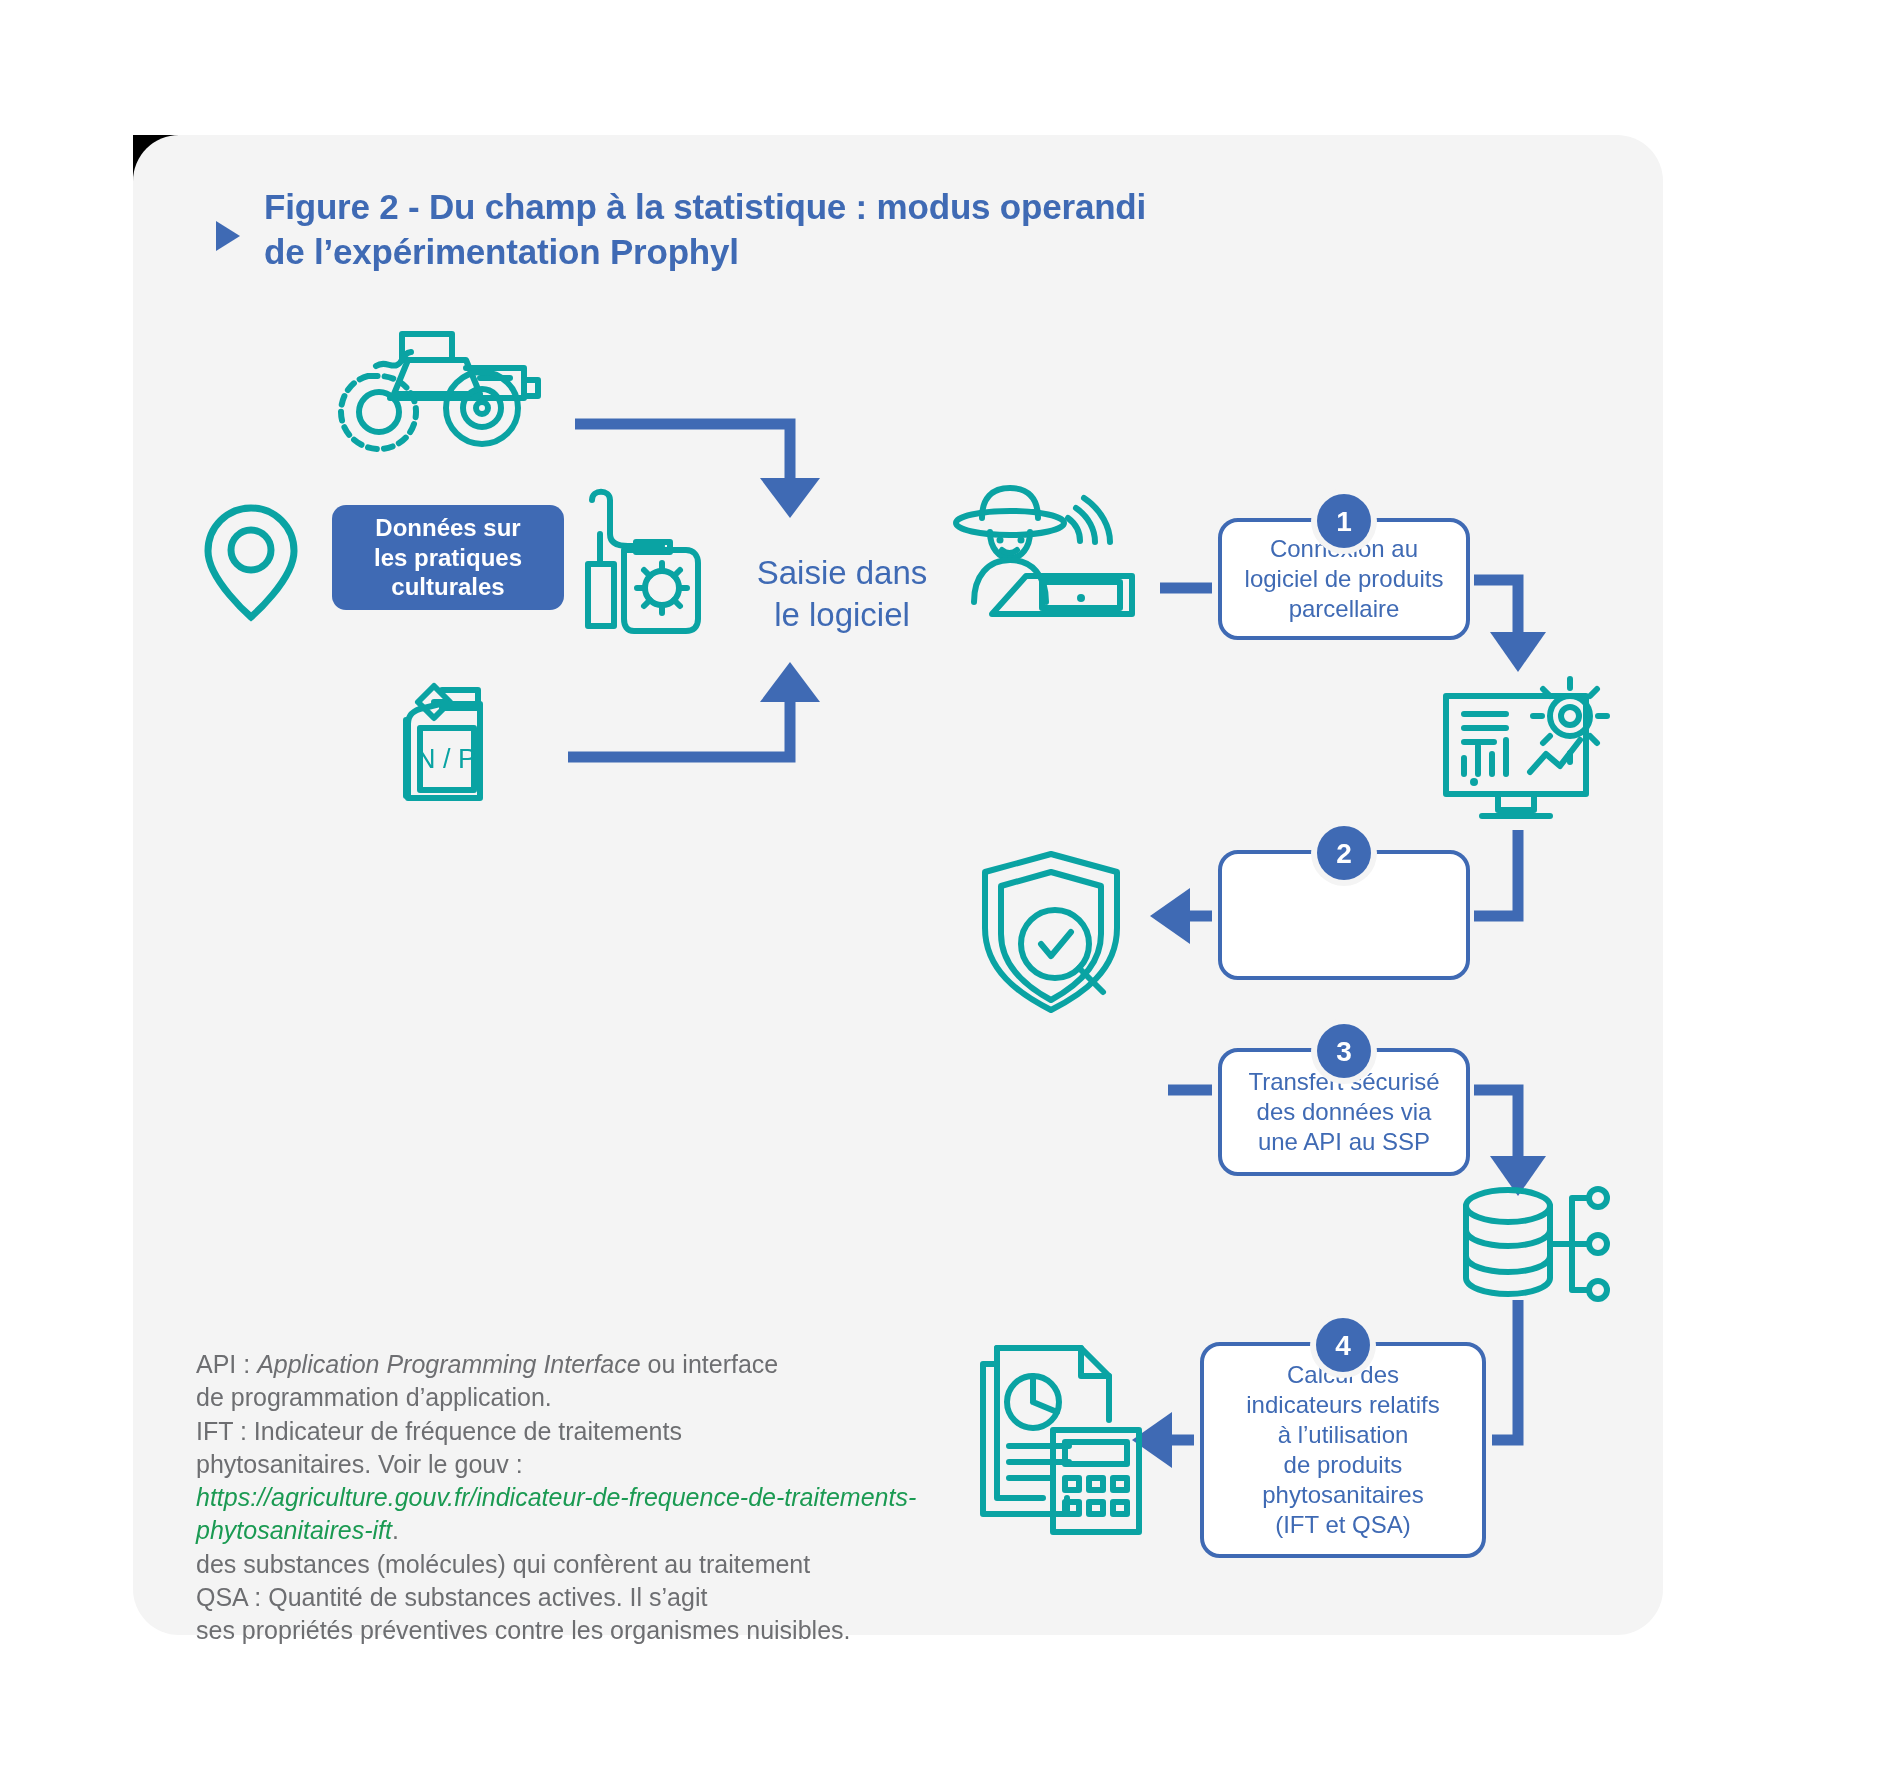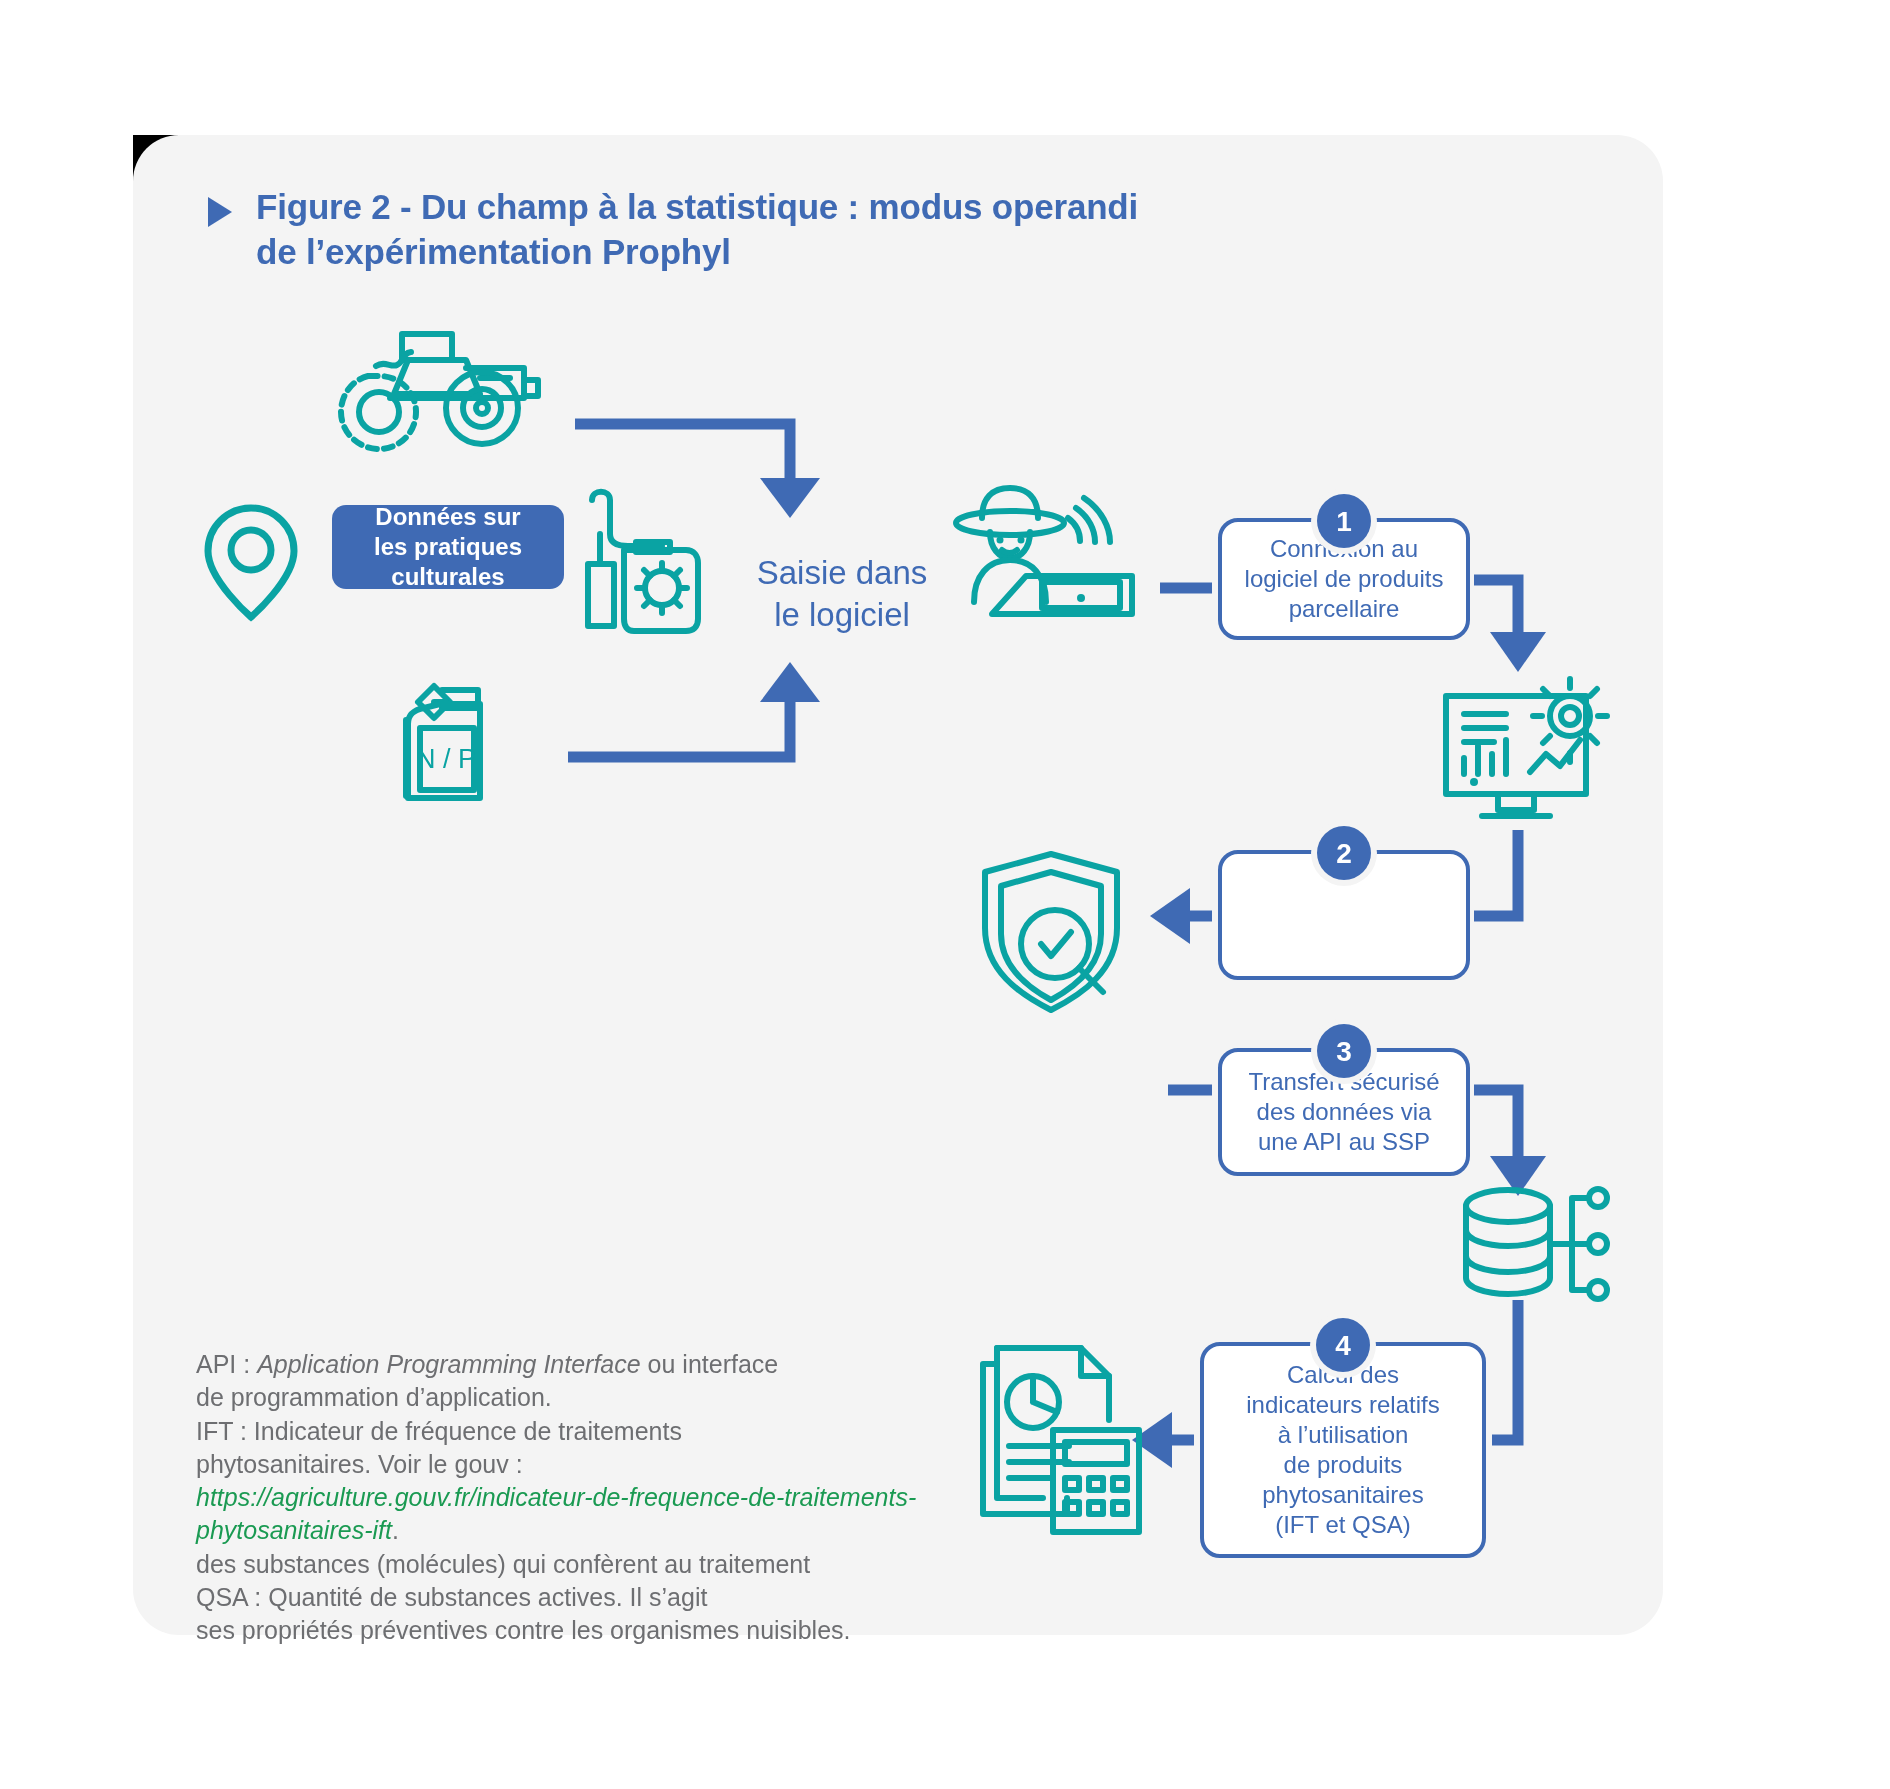--- a/index.html
+++ b/index.html
@@ -36,26 +36,26 @@
     width: 1530px;
     height: 1500px;
     background: #f4f4f4;
     border-radius: 46px;
     z-index: 2;
   }
 
   
   .title-row {
     position: absolute;
-    left: 208px;
+    left: 216px;
     top: 185px;
     width: 1200px;
     z-index: 5;
     display: flex;
-    align-items: flex-start;
+    align-items: center;
     gap: 24px;
   }
   .title-marker {
     width: 0;
     height: 0;
     border-left: 24px solid #3f6ab4;
     border-top: 15px solid transparent;
     border-bottom: 15px solid transparent;
     margin-top: 12px;
     flex: 0 0 auto;
@@ -72,21 +72,21 @@
   
   .abs { position: absolute; z-index: 5; }
   svg { display: block; overflow: visible; }
 
   
   .data-box {
     position: absolute;
     left: 332px;
     top: 505px;
     width: 232px;
-    height: 84px;
+    height: 105px;
     background: #3f6ab4;
     border-radius: 14px;
     color: #ffffff;
     font-size: 24px;
     font-weight: bold;
     line-height: 1.24;
     display: flex;
     align-items: center;
     justify-content: center;
     text-align: center;

